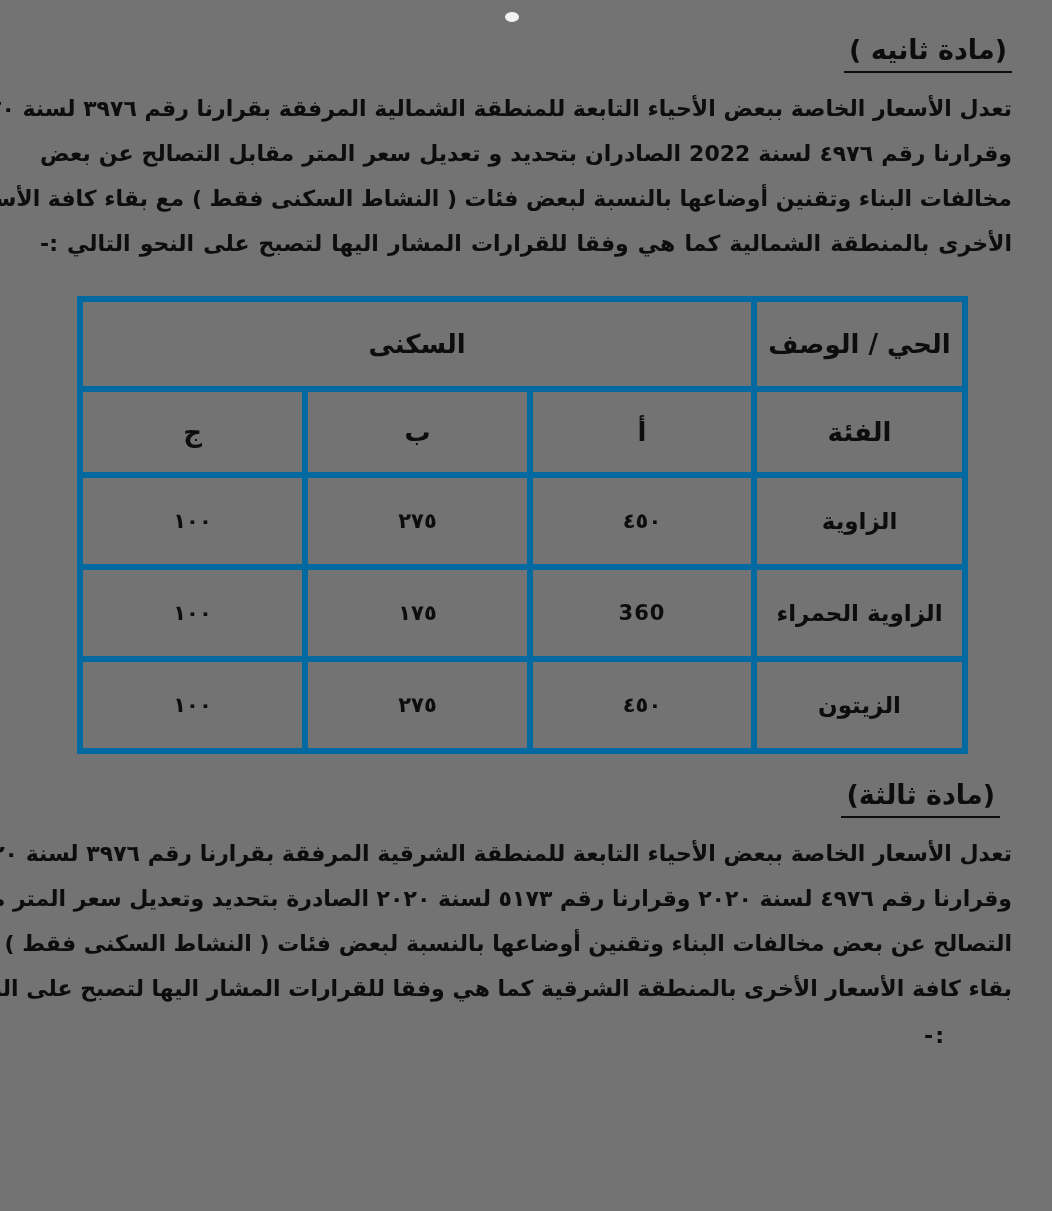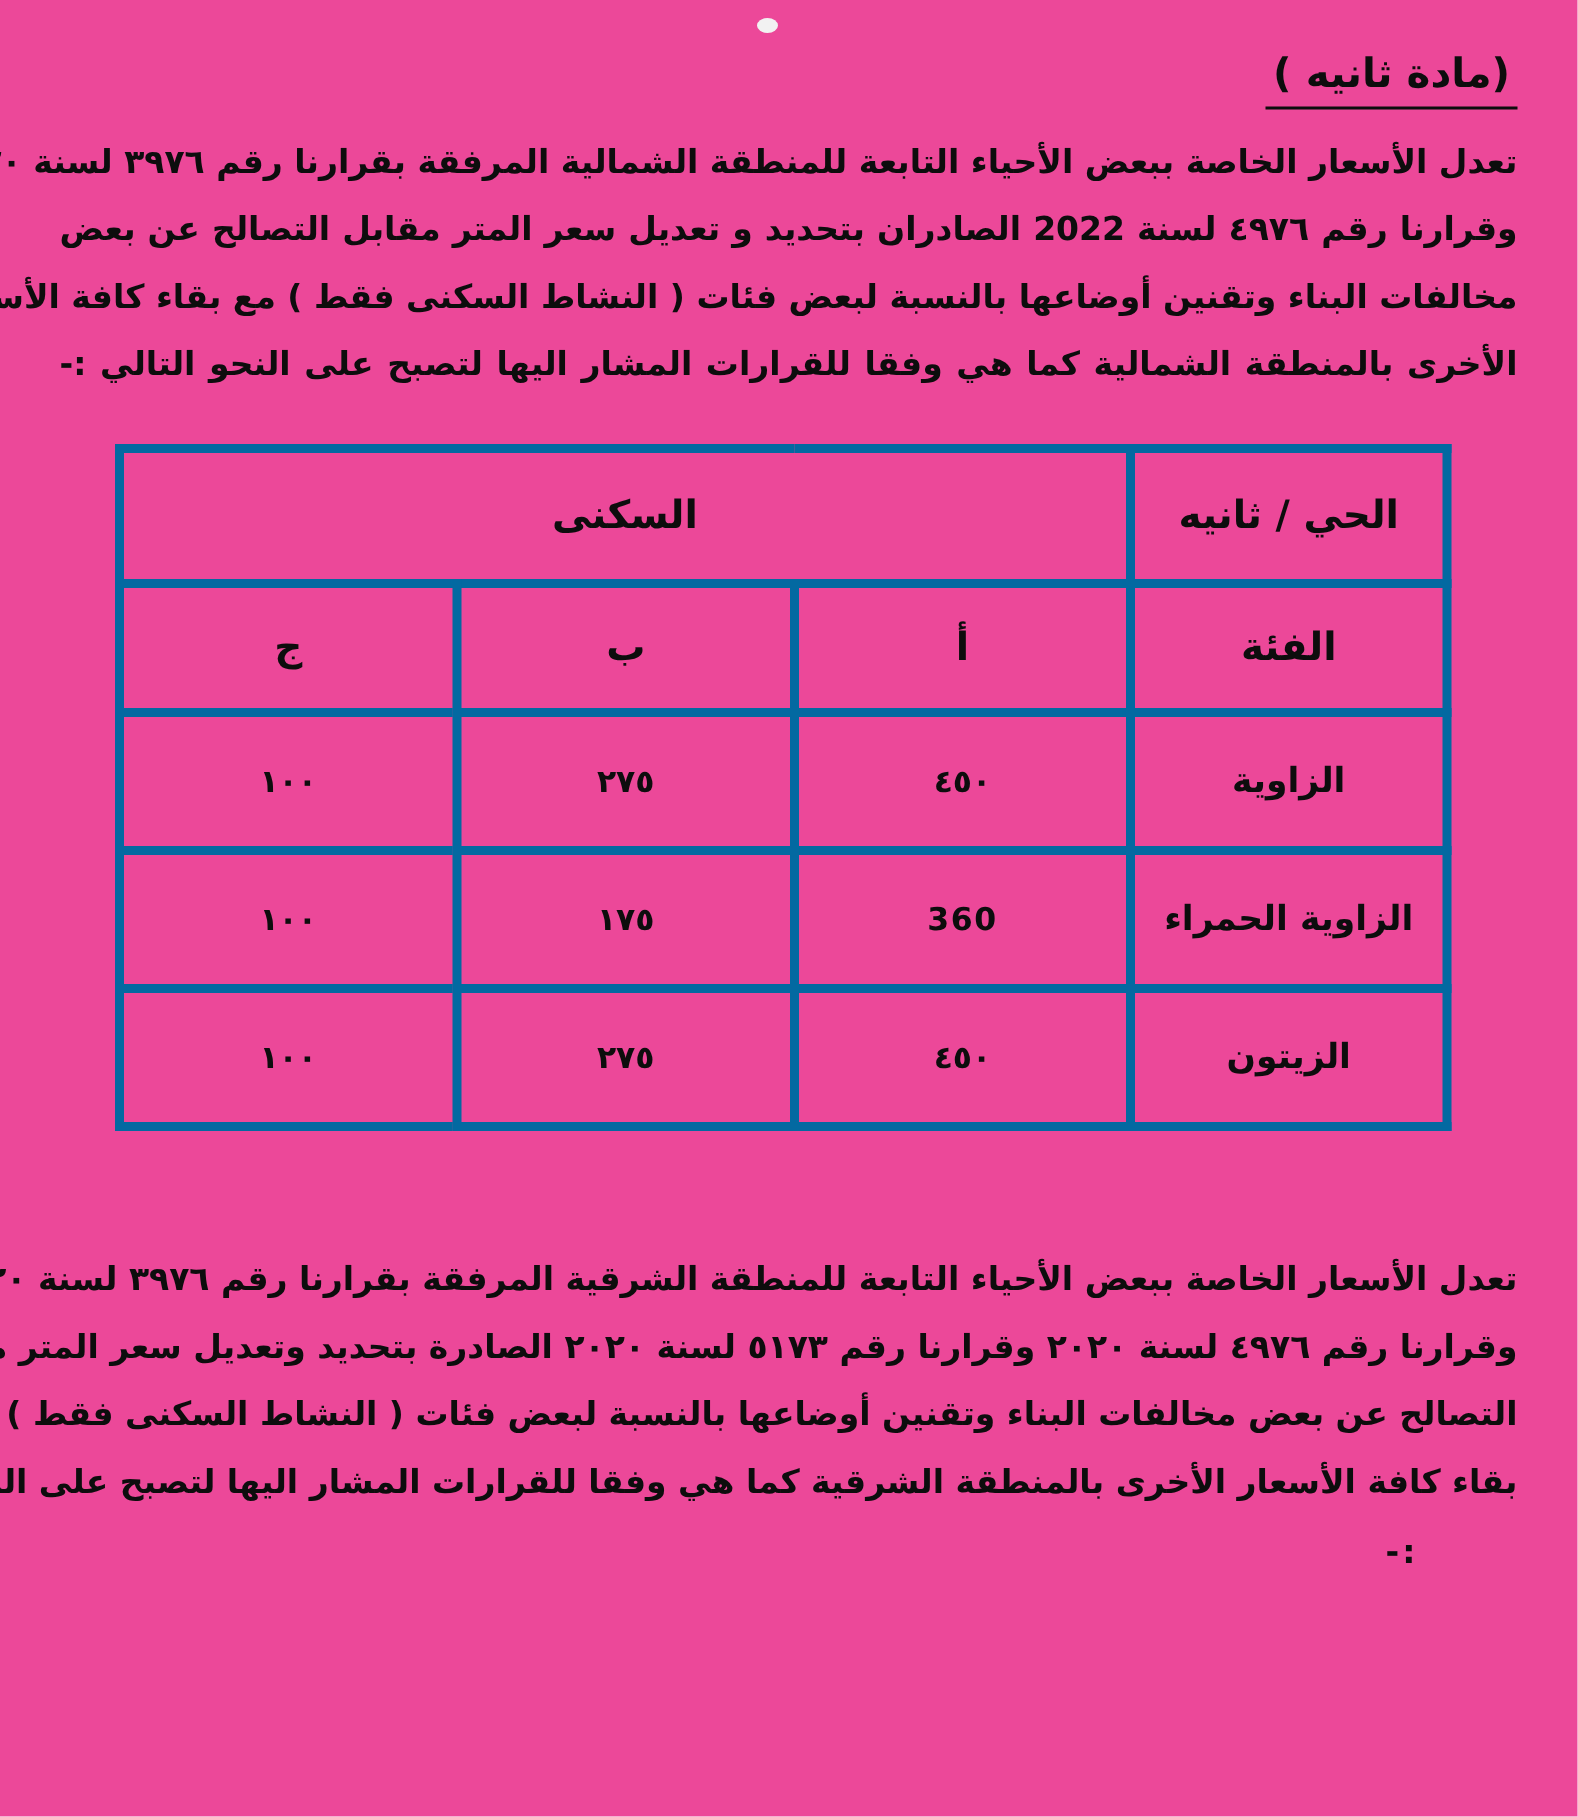--- a/index.html
+++ b/index.html
@@ -12,21 +12,21 @@
     height: 1211px;
     position: relative;
     font-family: "DejaVu Sans", sans-serif;
     color: #0d0d0d;
     overflow: hidden;
   }
   .page {
     position: absolute;
     inset: 0;
     direction: rtl;
-    background: #ec4899;
+    background: #737373;
   }
   
   .scan-smudge {
     position: absolute;
     top: 12px;
     left: 505px;
     width: 14px;
     height: 10px;
     background: #f2f2f2;
     border-radius: 50%;
@@ -123,21 +123,21 @@
 
   <table class="price-table">
     <colgroup>
       <col class="col-desc">
       <col class="col-a">
       <col class="col-b">
       <col class="col-c">
     </colgroup>
     <tbody>
       <tr class="row-h1">
-        <td class="cell-desc-header">الحي / ثانيه</td>
+        <td class="cell-desc-header">الحي / الوصف</td>
         <td colspan="3">السكنى</td>
       </tr>
       <tr class="row-h2">
         <td>الفئة</td>
         <td>أ</td>
         <td>ب</td>
         <td>ج</td>
       </tr>
       <tr class="row-data">
         <td class="cell-district">الزاوية</td>
@@ -153,20 +153,23 @@
       </tr>
       <tr class="row-data">
         <td class="cell-district">الزيتون</td>
         <td class="cell-num">٤٥٠</td>
         <td class="cell-num">٢٧٥</td>
         <td class="cell-num">١٠٠</td>
       </tr>
     </tbody>
   </table>
 
+  <div class="article-heading heading-three">
+    <span class="hd">(مادة ثالثة)</span>
+  </div>
 
   <div class="paragraph para-three">
     <div class="p-line">تعدل الأسعار الخاصة ببعض الأحياء التابعة للمنطقة الشرقية المرفقة بقرارنا رقم ٣٩٧٦ لسنة ٢٠٢٠</div>
     <div class="p-line">وقرارنا رقم ٤٩٧٦ لسنة ٢٠٢٠ وقرارنا رقم ٥١٧٣ لسنة ٢٠٢٠ الصادرة بتحديد وتعديل سعر المتر مقابل</div>
     <div class="p-line">التصالح عن بعض مخالفات البناء وتقنين أوضاعها بالنسبة لبعض فئات ( النشاط السكنى فقط ) مع</div>
     <div class="p-line">بقاء كافة الأسعار الأخرى بالمنطقة الشرقية كما هي وفقا للقرارات المشار اليها لتصبح على النحو التالي</div>
     <div class="p-line-end">:-</div>
   </div>
 
 </div>

